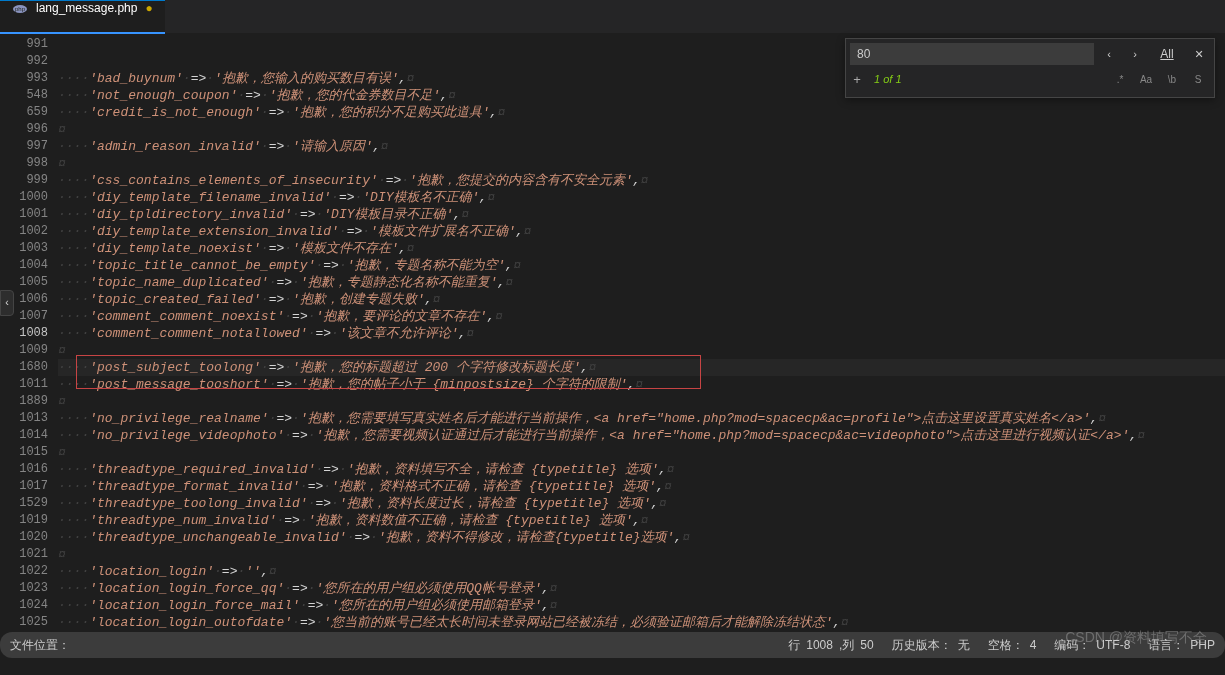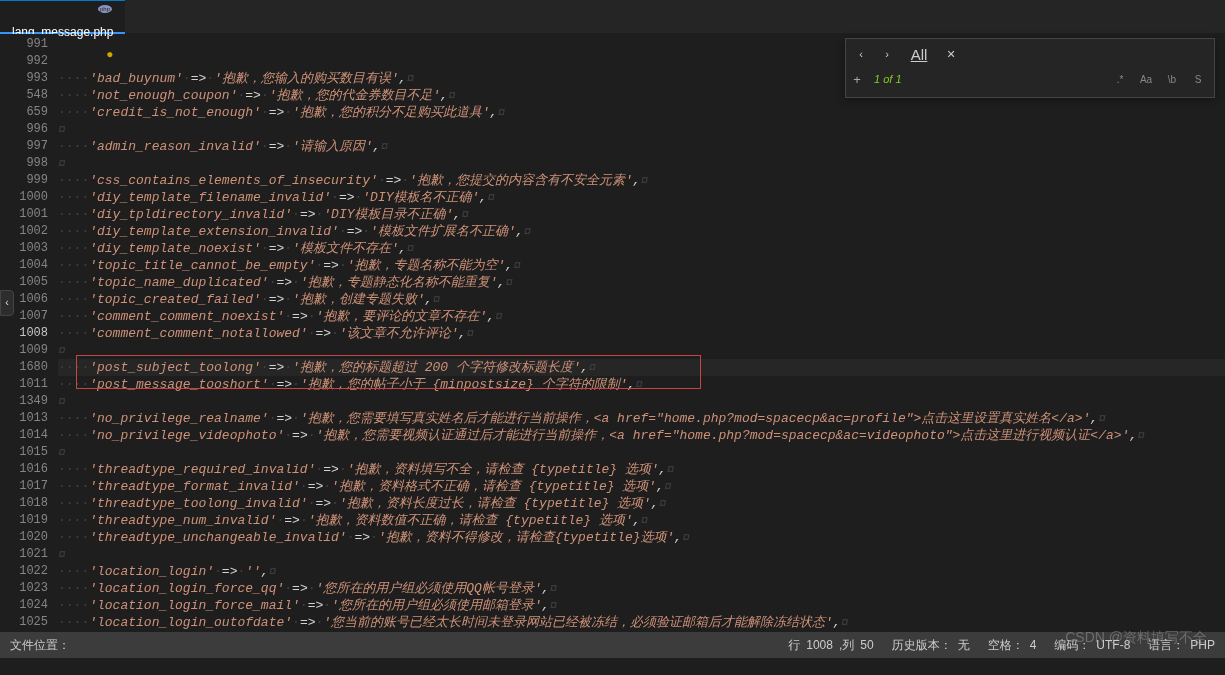--- a/index.html
+++ b/index.html
@@ -18,29 +18,28 @@
   display: flex;
   align-items: center;
   border-bottom: 1px solid #1e1e1e;
 }
 .tab {
   height: 34px;
   padding: 0 12px;
   background: #1e1e1e;
   color: #ffffff;
   display: flex;
-  align-items: flex-end;
+  align-items: flex-start;
   gap: 8px;
   border-top: 1px solid #007acc;
   border-bottom: 2px solid #3794ff;
   font-family: -apple-system, 'Segoe UI', sans-serif;
   font-size: 12px;
   cursor: pointer;
   position: relative;
-  flex-direction: column;
 }
 .tab-icon { width: 16px; height: 16px; display: inline-flex; align-items: center; justify-content: center; }
 .tab-dot { color: #cca700; font-size: 12px; }
 .editor {
   position: relative;
   height: 598px;
   display: flex;
   overflow: hidden;
 }
 .gutter {
@@ -113,21 +112,21 @@
 }
 .find-btn {
   width: 22px; height: 22px;
   background: transparent;
   border: none;
   color: #ccc;
   cursor: pointer;
   display: flex; align-items: center; justify-content: center;
   font-size: 11px;
 }
-.find-mode { width: 34px; font-size: 15px; text-decoration: underline; }
+.find-mode { width: 34px; font-size: 12px; text-decoration: underline; }
 .replace-input {
   flex: 1;
   background: transparent;
   border: none;
   color: #84cc16;
   padding: 3px 6px;
   font-size: 11px;
   height: 22px;
   font-style: italic;
 }
@@ -149,20 +148,21 @@
 .status-bar {
   height: 26px;
   background: #3c3c3c;
   color: #cccccc;
   display: flex;
   align-items: center;
   font-family: -apple-system, 'Segoe UI', Microsoft YaHei, sans-serif;
   font-size: 12px;
   padding: 0 10px;
   gap: 18px;
+  border-radius: 12px;
 }
 .status-bar .spacer { flex: 1; }
 .status-bar .group { display: flex; gap: 6px; align-items: center; }
 .watermark {
   position: absolute;
   right: 18px; bottom: 28px;
   color: rgba(200,200,200,0.35);
   font-family: sans-serif;
   font-size: 14px;
   pointer-events: none;
@@ -200,45 +200,46 @@
       <div class="ln">1002</div>
       <div class="ln">1003</div>
       <div class="ln">1004</div>
       <div class="ln">1005</div>
       <div class="ln">1006</div>
       <div class="ln">1007</div>
       <div class="ln active">1008</div>
       <div class="ln">1009</div>
       <div class="ln">1680</div>
       <div class="ln">1011</div>
-      <div class="ln">1349</div>
+      <div class="ln">1889</div>
       <div class="ln">1013</div>
       <div class="ln">1014</div>
       <div class="ln">1015</div>
       <div class="ln">1016</div>
       <div class="ln">1017</div>
-      <div class="ln">1018</div>
+      <div class="ln">1529</div>
       <div class="ln">1019</div>
       <div class="ln">1020</div>
       <div class="ln">1021</div>
       <div class="ln">1022</div>
       <div class="ln">1023</div>
       <div class="ln">1024</div>
       <div class="ln">1025</div>
       <div class="ln">1026</div>
     </div>
   <div class="code" id="code">
     <div class="row"><span class="ws">····</span><span class="key">'bad_buynum'</span><span class="ws">·</span><span class="arrow">=&gt;</span><span class="ws">·</span><span class="val">'抱歉，您输入的购买数目有误'</span><span class="pun">,</span><span class="ws">¤</span></div><div class="row"><span class="ws">····</span><span class="key">'not_enough_coupon'</span><span class="ws">·</span><span class="arrow">=&gt;</span><span class="ws">·</span><span class="val">'抱歉，您的代金券数目不足'</span><span class="pun">,</span><span class="ws">¤</span></div><div class="row"><span class="ws">····</span><span class="key">'credit_is_not_enough'</span><span class="ws">·</span><span class="arrow">=&gt;</span><span class="ws">·</span><span class="val">'抱歉，您的积分不足购买此道具'</span><span class="pun">,</span><span class="ws">¤</span></div><div class="row"><span class="ws">¤</span></div><div class="row"><span class="ws">····</span><span class="key">'admin_reason_invalid'</span><span class="ws">·</span><span class="arrow">=&gt;</span><span class="ws">·</span><span class="val">'请输入原因'</span><span class="pun">,</span><span class="ws">¤</span></div><div class="row"><span class="ws">¤</span></div><div class="row"><span class="ws">····</span><span class="key">'css_contains_elements_of_insecurity'</span><span class="ws">·</span><span class="arrow">=&gt;</span><span class="ws">·</span><span class="val">'抱歉，您提交的内容含有不安全元素'</span><span class="pun">,</span><span class="ws">¤</span></div><div class="row"><span class="ws">····</span><span class="key">'diy_template_filename_invalid'</span><span class="ws">·</span><span class="arrow">=&gt;</span><span class="ws">·</span><span class="val">'DIY模板名不正确'</span><span class="pun">,</span><span class="ws">¤</span></div><div class="row"><span class="ws">····</span><span class="key">'diy_tpldirectory_invalid'</span><span class="ws">·</span><span class="arrow">=&gt;</span><span class="ws">·</span><span class="val">'DIY模板目录不正确'</span><span class="pun">,</span><span class="ws">¤</span></div><div class="row"><span class="ws">····</span><span class="key">'diy_template_extension_invalid'</span><span class="ws">·</span><span class="arrow">=&gt;</span><span class="ws">·</span><span class="val">'模板文件扩展名不正确'</span><span class="pun">,</span><span class="ws">¤</span></div><div class="row"><span class="ws">····</span><span class="key">'diy_template_noexist'</span><span class="ws">·</span><span class="arrow">=&gt;</span><span class="ws">·</span><span class="val">'模板文件不存在'</span><span class="pun">,</span><span class="ws">¤</span></div><div class="row"><span class="ws">····</span><span class="key">'topic_title_cannot_be_empty'</span><span class="ws">·</span><span class="arrow">=&gt;</span><span class="ws">·</span><span class="val">'抱歉，专题名称不能为空'</span><span class="pun">,</span><span class="ws">¤</span></div><div class="row"><span class="ws">····</span><span class="key">'topic_name_duplicated'</span><span class="ws">·</span><span class="arrow">=&gt;</span><span class="ws">·</span><span class="val">'抱歉，专题静态化名称不能重复'</span><span class="pun">,</span><span class="ws">¤</span></div><div class="row"><span class="ws">····</span><span class="key">'topic_created_failed'</span><span class="ws">·</span><span class="arrow">=&gt;</span><span class="ws">·</span><span class="val">'抱歉，创建专题失败'</span><span class="pun">,</span><span class="ws">¤</span></div><div class="row"><span class="ws">····</span><span class="key">'comment_comment_noexist'</span><span class="ws">·</span><span class="arrow">=&gt;</span><span class="ws">·</span><span class="val">'抱歉，要评论的文章不存在'</span><span class="pun">,</span><span class="ws">¤</span></div><div class="row"><span class="ws">····</span><span class="key">'comment_comment_notallowed'</span><span class="ws">·</span><span class="arrow">=&gt;</span><span class="ws">·</span><span class="val">'该文章不允许评论'</span><span class="pun">,</span><span class="ws">¤</span></div><div class="row"><span class="ws">¤</span></div><div class="row active"><span class="ws">····</span><span class="key">'post_subject_toolong'</span><span class="ws">·</span><span class="arrow">=&gt;</span><span class="ws">·</span><span class="val">'抱歉，您的标题超过 200 个字符修改标题长度'</span><span class="pun">,</span><span class="ws">¤</span></div><div class="row"><span class="ws">····</span><span class="key">'post_message_tooshort'</span><span class="ws">·</span><span class="arrow">=&gt;</span><span class="ws">·</span><span class="val">'抱歉，您的帖子小于 {minpostsize} 个字符的限制'</span><span class="pun">,</span><span class="ws">¤</span></div><div class="row"><span class="ws">¤</span></div><div class="row"><span class="ws">····</span><span class="key">'no_privilege_realname'</span><span class="ws">·</span><span class="arrow">=&gt;</span><span class="ws">·</span><span class="val">'抱歉，您需要填写真实姓名后才能进行当前操作，&lt;a href="home.php?mod=spacecp&amp;ac=profile"&gt;点击这里设置真实姓名&lt;/a&gt;'</span><span class="pun">,</span><span class="ws">¤</span></div><div class="row"><span class="ws">····</span><span class="key">'no_privilege_videophoto'</span><span class="ws">·</span><span class="arrow">=&gt;</span><span class="ws">·</span><span class="val">'抱歉，您需要视频认证通过后才能进行当前操作，&lt;a href="home.php?mod=spacecp&amp;ac=videophoto"&gt;点击这里进行视频认证&lt;/a&gt;'</span><span class="pun">,</span><span class="ws">¤</span></div><div class="row"><span class="ws">¤</span></div><div class="row"><span class="ws">····</span><span class="key">'threadtype_required_invalid'</span><span class="ws">·</span><span class="arrow">=&gt;</span><span class="ws">·</span><span class="val">'抱歉，资料填写不全，请检查 {typetitle} 选项'</span><span class="pun">,</span><span class="ws">¤</span></div><div class="row"><span class="ws">····</span><span class="key">'threadtype_format_invalid'</span><span class="ws">·</span><span class="arrow">=&gt;</span><span class="ws">·</span><span class="val">'抱歉，资料格式不正确，请检查 {typetitle} 选项'</span><span class="pun">,</span><span class="ws">¤</span></div><div class="row"><span class="ws">····</span><span class="key">'threadtype_toolong_invalid'</span><span class="ws">·</span><span class="arrow">=&gt;</span><span class="ws">·</span><span class="val">'抱歉，资料长度过长，请检查 {typetitle} 选项'</span><span class="pun">,</span><span class="ws">¤</span></div><div class="row"><span class="ws">····</span><span class="key">'threadtype_num_invalid'</span><span class="ws">·</span><span class="arrow">=&gt;</span><span class="ws">·</span><span class="val">'抱歉，资料数值不正确，请检查 {typetitle} 选项'</span><span class="pun">,</span><span class="ws">¤</span></div><div class="row"><span class="ws">····</span><span class="key">'threadtype_unchangeable_invalid'</span><span class="ws">·</span><span class="arrow">=&gt;</span><span class="ws">·</span><span class="val">'抱歉，资料不得修改，请检查{typetitle}选项'</span><span class="pun">,</span><span class="ws">¤</span></div><div class="row"><span class="ws">¤</span></div><div class="row"><span class="ws">····</span><span class="key">'location_login'</span><span class="ws">·</span><span class="arrow">=&gt;</span><span class="ws">·</span><span class="val">''</span><span class="pun">,</span><span class="ws">¤</span></div><div class="row"><span class="ws">····</span><span class="key">'location_login_force_qq'</span><span class="ws">·</span><span class="arrow">=&gt;</span><span class="ws">·</span><span class="val">'您所在的用户组必须使用QQ帐号登录'</span><span class="pun">,</span><span class="ws">¤</span></div><div class="row"><span class="ws">····</span><span class="key">'location_login_force_mail'</span><span class="ws">·</span><span class="arrow">=&gt;</span><span class="ws">·</span><span class="val">'您所在的用户组必须使用邮箱登录'</span><span class="pun">,</span><span class="ws">¤</span></div><div class="row"><span class="ws">····</span><span class="key">'location_login_outofdate'</span><span class="ws">·</span><span class="arrow">=&gt;</span><span class="ws">·</span><span class="val">'您当前的账号已经太长时间未登录网站已经被冻结，必须验证邮箱后才能解除冻结状态'</span><span class="pun">,</span><span class="ws">¤</span></div><div class="row"></div><div class="highlight-box"></div>
   </div>
 </div>
 
 <div class="fold-handle">‹</div>
 
 <div class="find-panel">
   <div class="find-row1">
+    <input class="find-input" value="80" style="">
     <button class="find-btn">‹</button>
     <button class="find-btn">›</button>
     <button class="find-btn find-mode">All</button>
     <button class="find-btn">✕</button>
   </div>
   <div class="find-row2">
     <span class="expand-toggle">+</span>
     <input class="replace-input" readonly="" value="1 of 1" style="">
     <div class="find-opts">
       <div class="find-opt">.*</div>

